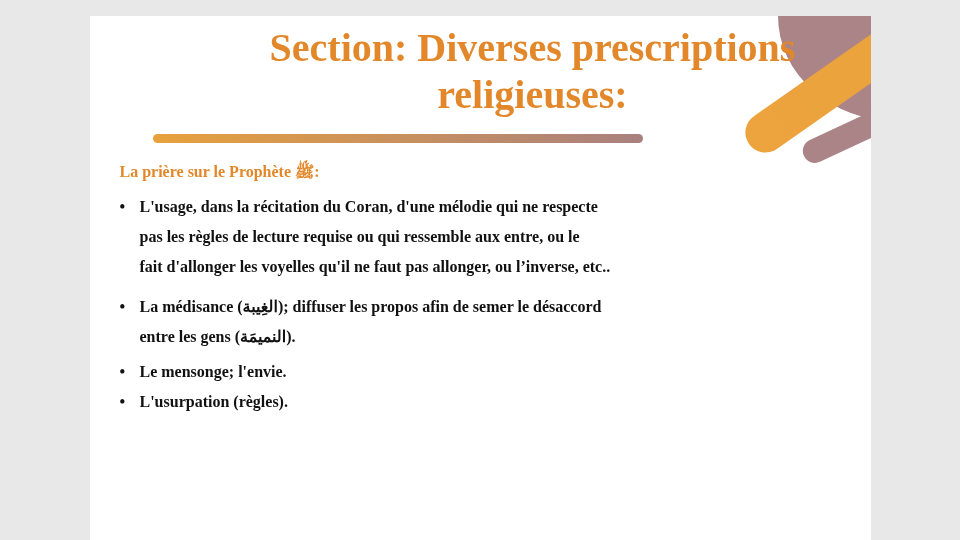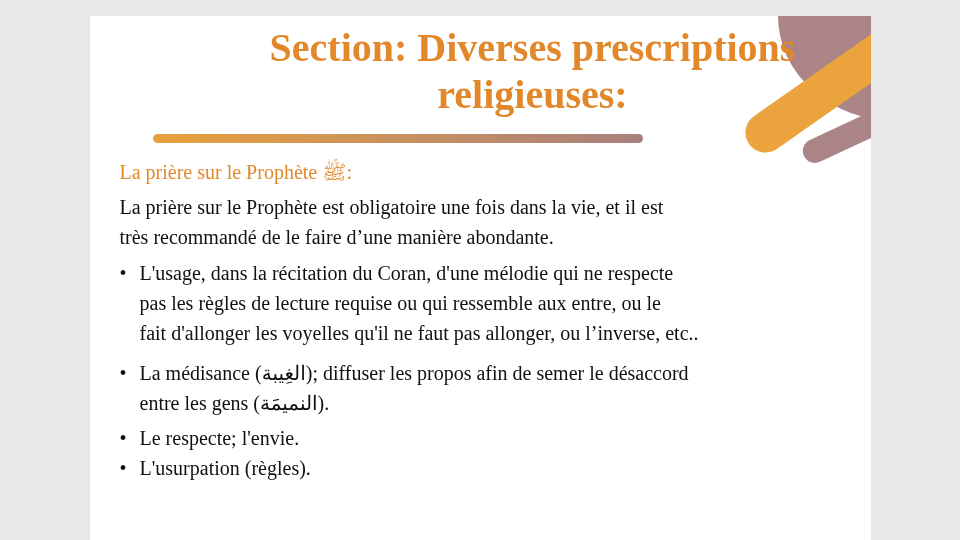--- a/index.html
+++ b/index.html
@@ -17,21 +17,21 @@
     white-space:pre-line;
   }
   .title-bar{
     position:absolute;left:63px;top:118px;width:490px;height:9px;
     border-radius:5px;
     background:linear-gradient(90deg,var(--bar-start,#E8A13C),var(--bar-end,#A8807F));
   }
   
   .content{
     position:absolute;left:30px;right:26px;top:141px;
-    font-size:20px;line-height:30px;font-weight:normal;
+    font-size:16px;line-height:30px;font-weight:bold;
     color:var(--text-black,#111111);
   }
   .h-orange{
     color:var(--accent-orange,#E2882A);
     margin:0 0 5px 0;
   }
   .para{
     margin:0 0 6px 0;
     white-space:pre-line;
   }
@@ -94,37 +94,35 @@
     <rect x="0" y="-12" width="115" height="24" rx="12" fill="var(--deco-mauve,#AA8486)" transform="translate(98,140) rotate(-25)"></rect>
     <rect x="0" y="-20" width="210" height="40" rx="20" fill="url(#decoOrange)" transform="translate(43,128) rotate(-35)"></rect>
   </svg>
 
   <div class="slide-title">Section: Diverses prescriptions
 religieuses:</div>
   <div class="title-bar"></div>
 
   <div class="content">
     <div class="h-orange">La prière sur le Prophète ﷺ:</div>
-    <div class="para">La prière sur le Prophète est obligatoire une fois dans la vie, et il est
-très recommandé de le faire d’une manière abondante.</div>
 
     <div class="bullet gap-lg">
       <span class="dot">•</span>
       <span class="btxt">L'usage, dans la récitation du Coran, d'une mélodie qui ne respecte
 pas les règles de lecture requise ou qui ressemble aux entre, ou le
 fait d'allonger les voyelles qu'il ne faut pas allonger, ou l’inverse, etc..</span>
     </div>
     <div class="bullet gap-sm">
       <span class="dot">•</span>
       <span class="btxt">La médisance (الغِيبة); diffuser les propos afin de semer le désaccord
 entre les gens (النميمَة).</span>
     </div>
     <div class="bullet">
       <span class="dot">•</span>
-      <span class="btxt">Le respecte; l'envie.</span>
+      <span class="btxt">Le mensonge; l'envie.</span>
     </div>
     <div class="bullet">
       <span class="dot">•</span>
       <span class="btxt">L'usurpation (règles).</span>
     </div>
   </div>
 
   <div class="page-badge">13</div>
   <div class="footer-pill"></div>
 

